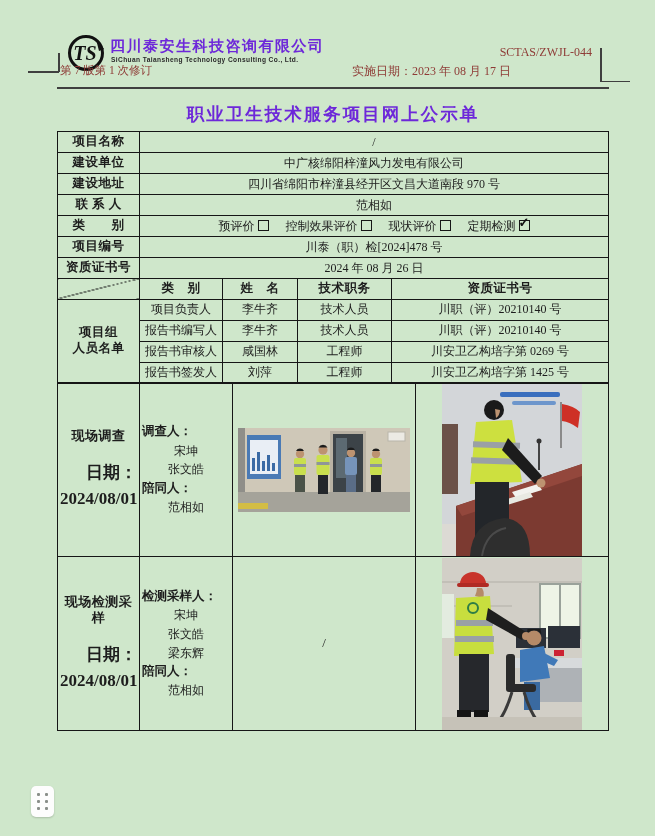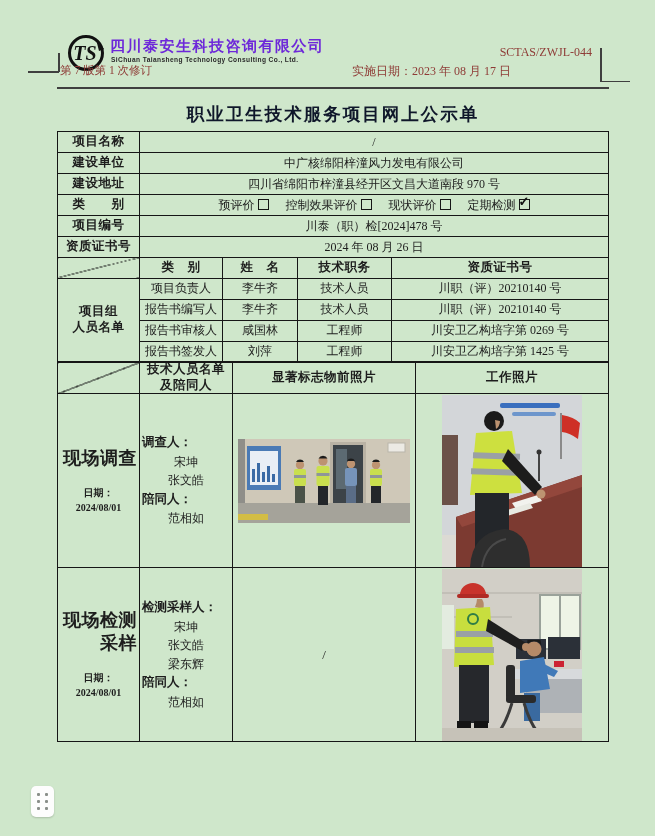--- a/index.html
+++ b/index.html
@@ -21,21 +21,21 @@
   .doc-code{position:absolute;left:392px;top:45px;width:200px;text-align:right;font-size:12px;color:#8e3b36;white-space:nowrap;}
   .impl-date{position:absolute;left:352px;top:63px;width:242px;text-align:left;font-size:12px;color:#8e3b36;white-space:nowrap;}
   .mark{position:absolute;background:#3f3f3f;}
   .mark-l-h{left:28px;top:71px;width:31px;height:1.5px;}
   .mark-l-v{left:58px;top:53px;width:1.5px;height:19px;}
   .mark-r-v{left:600px;top:48px;width:1.5px;height:34px;}
   .mark-r-h{left:600px;top:80.5px;width:30px;height:1.5px;}
   .header-rule{position:absolute;left:57px;top:87px;width:552px;height:1.5px;background:#3f3f3f;}
 
   .page-title{position:absolute;left:57px;top:102px;width:552px;text-align:center;
-    font-size:17.5px;font-weight:bold;letter-spacing:2px;color:#0f172a;}
+    font-size:17.5px;font-weight:bold;letter-spacing:2px;color:#6d28d9;}
 
   
   .tables{position:absolute;left:57px;top:131px;width:552px;}
   table.doc-table{border-collapse:collapse;table-layout:fixed;width:552px;}
   table.doc-table + table.doc-table{margin-top:-1.5px;}
   .doc-table td{
     border:1.5px solid #161616;
     padding:0 2px;
     text-align:center;vertical-align:middle;
     font-size:12px;line-height:1.25;
@@ -54,22 +54,22 @@
   .opt{display:inline-block;margin:0 7px;white-space:nowrap;}
   .cbx{display:inline-block;width:9px;height:9px;border:1.5px solid #161616;
     vertical-align:-1px;margin-left:3px;position:relative;}
   .cbx.checked::after{
     content:"✓";position:absolute;left:-1px;top:-5px;
     font-size:13px;font-weight:bold;color:#111;line-height:1;
   }
 
   
   td.site-label{font-weight:bold;}
-  .site-label .big{font-size:18px;text-align:right;letter-spacing:.5px;}
-  .site-label .dt{margin-top:16px;text-align:center;font-size:10px;line-height:1.5;}
+  .site-label .big{font-size:13px;text-align:center;letter-spacing:.5px;}
+  .site-label .dt{margin-top:16px;text-align:right;font-size:17px;line-height:1.5;}
   td.people-cell{text-align:left;}
   .people-cell .role{font-weight:bold;font-size:12.5px;text-align:left;line-height:1.55;}
   .people-cell .nm{font-size:12px;text-align:center;line-height:1.55;}
   td.photo-cell{padding:0;}
   .slash{font-size:13px;}
 
   
   .drag-handle{
     position:absolute;left:31px;top:786px;width:23px;height:31px;
     background:#fdfdfd;border-radius:5px;
@@ -116,20 +116,24 @@
       </tr>
       <tr class="r23">
         <td class="lbl">建设单位</td>
         <td>中广核绵阳梓潼风力发电有限公司</td>
       </tr>
       <tr class="r23">
         <td class="lbl">建设地址</td>
         <td>四川省绵阳市梓潼县经开区文昌大道南段 970 号</td>
       </tr>
       <tr class="r23">
+        <td class="lbl">联 系 人</td>
+        <td>范相如</td>
+      </tr>
+      <tr class="r23">
         <td class="lbl">类　　别</td>
         <td>
           <span class="opt"><span>预评价</span><span class="cbx"></span></span>
           <span class="opt"><span>控制效果评价</span><span class="cbx"></span></span>
           <span class="opt"><span>现状评价</span><span class="cbx"></span></span>
           <span class="opt"><span>定期检测</span><span class="cbx checked"></span></span>
         </td>
       </tr>
       <tr class="r23">
         <td class="lbl">项目编号</td>
@@ -188,27 +192,20 @@
       </table>
 
     <table class="doc-table">
       <colgroup>
           <col style="width:82px">
           <col style="width:93px">
           <col style="width:183px">
           <col>
         </colgroup>
       <tbody>
-          <tr style="height:30px;">
-        <td class="diag"></td>
-        <td class="hcell pre">技术人员名单
-及陪同人</td>
-        <td class="hcell">显著标志物前照片</td>
-        <td class="hcell">工作照片</td>
-      </tr>
 
       <tr style="height:174px;">
         <td class="site-label">
           <div class="big">现场调查</div>
           <div class="dt">
             <div>日期：</div>
             <div>2024/08/01</div>
           </div>
         </td>
         <td class="people-cell">

